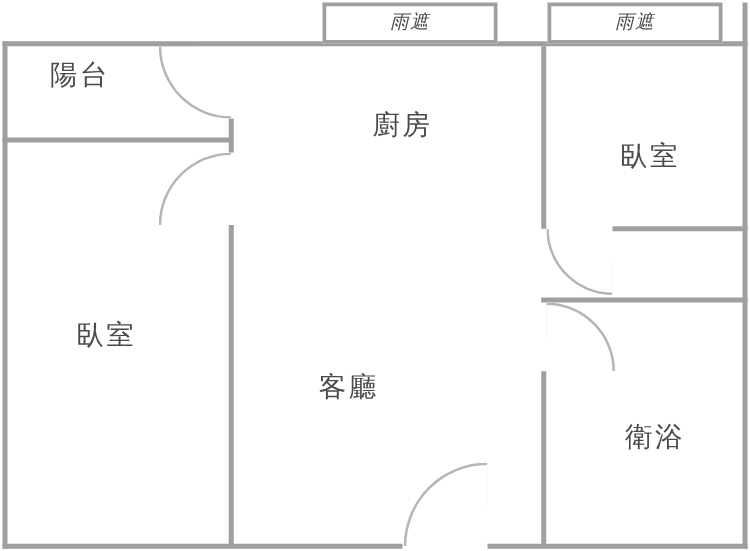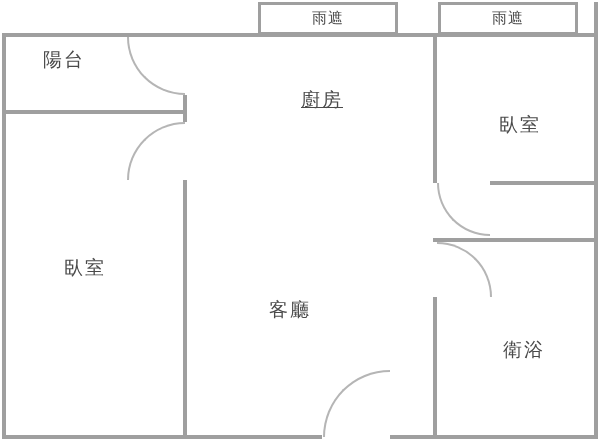--- a/index.html
+++ b/index.html
@@ -23,26 +23,26 @@
     box-sizing:border-box;
     background:var(--background);
   }
   .arc{position:absolute;box-sizing:border-box;}
   .arc.sw{border-left:2px solid var(--arc-color);border-bottom:2px solid var(--arc-color);border-radius:0 0 0 100%;}
   .arc.nw{border-left:2px solid var(--arc-color);border-top:2px solid var(--arc-color);border-radius:100% 0 0 0;}
   .arc.ne{border-right:2px solid var(--arc-color);border-top:2px solid var(--arc-color);border-radius:0 100% 0 0;}
   .room-label{
     position:absolute;
     transform:translate(-50%,-50%);
-    font-size:19px;
+    font-size:22px;
     letter-spacing:2px;
     color:var(--text-color);
     white-space:nowrap;
   }
-  .room-label.small{font-size:15px;letter-spacing:1px;}
+  .room-label.small{font-size:15px;letter-spacing:1px;font-style:italic;}
 </style>
 </head>
 <body>
 
 <div class="floorplan">
 
   <div class="wall" style="left:2px;top:33px;width:596px;height:4px;"></div>
   <div class="wall" style="left:2px;top:33px;width:4px;height:406px;"></div>
   <div class="wall" style="left:594px;top:2px;width:4px;height:437px;"></div>
   <div class="wall" style="left:2px;top:435px;width:320px;height:4px;"></div>
@@ -62,19 +62,19 @@
 
   <div class="arc sw" style="left:127px;top:37px;width:58px;height:58px;"></div>
   <div class="arc nw" style="left:127px;top:122px;width:58px;height:58px;"></div>
   <div class="arc sw" style="left:437px;top:183px;width:53px;height:53px;"></div>
   <div class="arc ne" style="left:437px;top:242px;width:55px;height:55px;"></div>
   <div class="arc nw" style="left:323px;top:370px;width:67px;height:67px;"></div>
 
   <div class="room-label" style="left:64px;top:60px;">陽台</div>
   <div class="room-label small" style="left:328px;top:18px;">雨遮</div>
   <div class="room-label small" style="left:508px;top:18px;">雨遮</div>
-  <div class="room-label" style="left:322px;top:100px;text-decoration:underline;">廚房</div>
+  <div class="room-label" style="left:322px;top:100px;">廚房</div>
   <div class="room-label" style="left:520px;top:125px;">臥室</div>
   <div class="room-label" style="left:85px;top:268px;">臥室</div>
-  <div class="room-label" style="left:290px;top:310px;">客廳</div>
+  <div class="room-label" style="left:279px;top:310px;">客廳</div>
   <div class="room-label" style="left:524px;top:350px;font-family:Liberation Mono, monospace;">衛浴</div>
 
 </div>
 
 </body></html>

